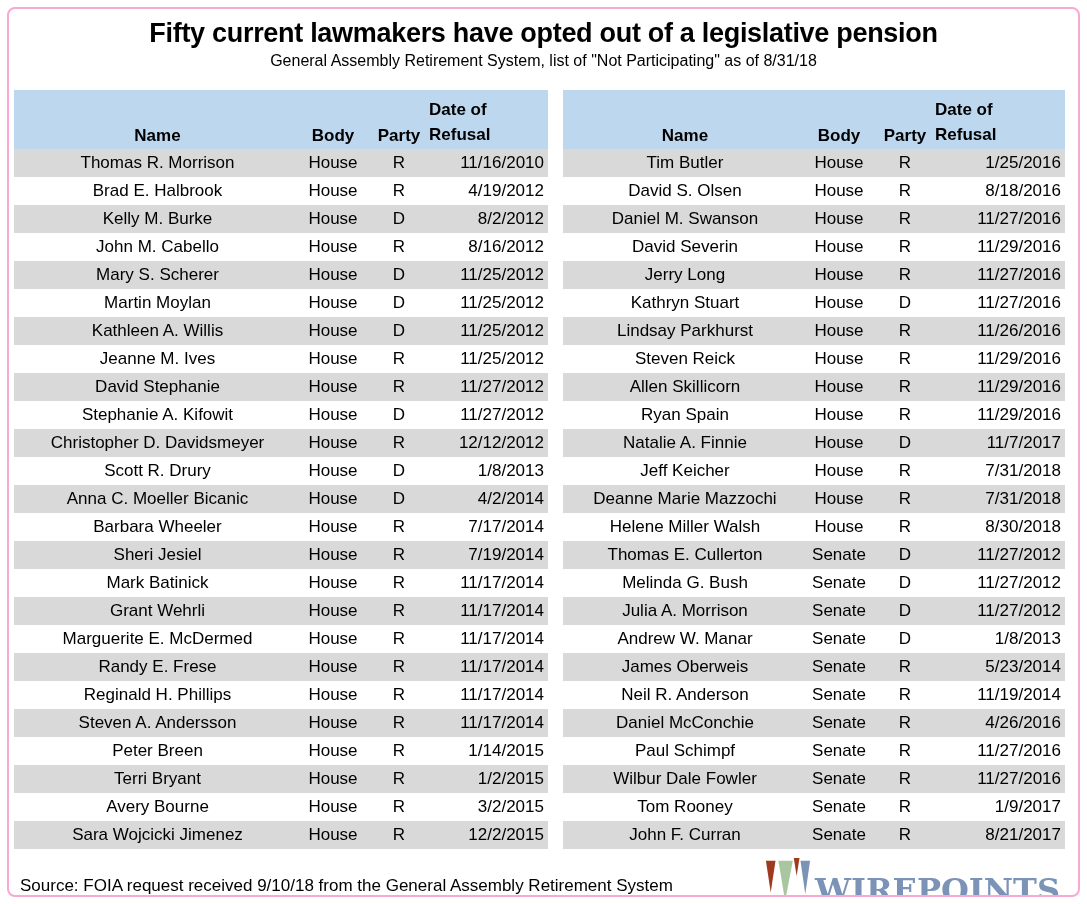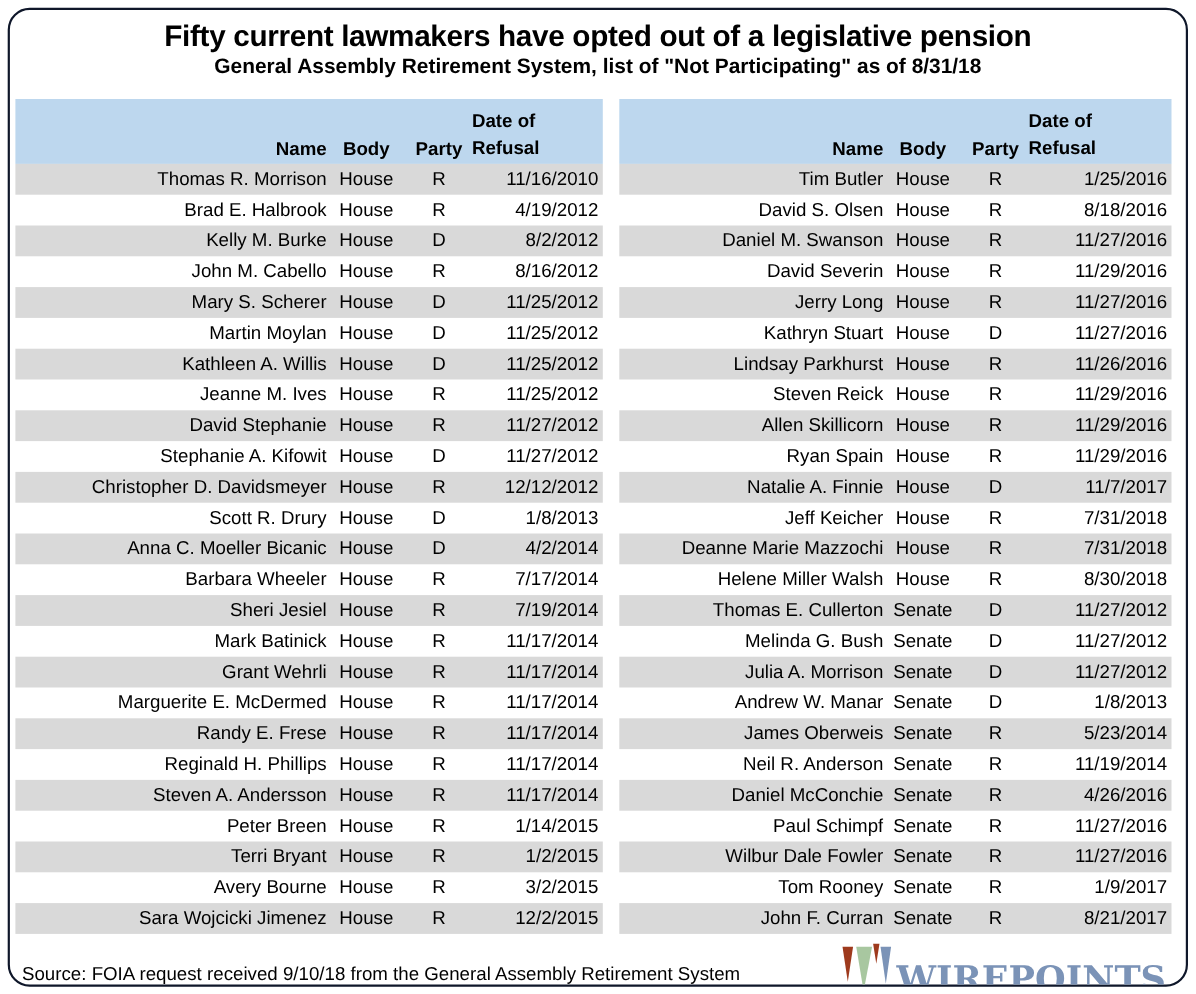--- a/index.html
+++ b/index.html
@@ -3,44 +3,44 @@
 <meta charset="utf-8">
 <style>
   html,body { margin:0; padding:0; }
   body {
     width:1087px; height:904px; background:#ffffff; position:relative;
     font-family:"Liberation Sans", sans-serif; color:#000;
     -webkit-font-smoothing:antialiased;
   }
   .frame {
     position:absolute; left:7px; top:7px; right:7px; bottom:7px;
-    border:2px solid #0f172a; border-radius:20px; background:#fff;
+    border:2px solid #f9a8d4; border-radius:8px; background:#fff;
     box-sizing:border-box; overflow:hidden;
   }
   .hdr { text-align:center; padding-top:8px; height:64px; }
   .title { font-size:27px; font-weight:bold; line-height:32px; letter-spacing:-0.3px; }
-  .subtitle { font-size:19px; line-height:24px;font-weight:bold; }
+  .subtitle { font-size:16px; line-height:24px; }
 
   .tables { display:flex; gap:15px; padding-left:5px; margin-top:9px; }
   .tbl { font-size:17px; }
   .tbl-left  { width:534px; }
   .tbl-right { width:502px; }
 
   .thead {
     background:var(--header-bg, #BDD7EE);
     height:59px; display:flex; align-items:flex-end; font-weight:bold;
   }
   .thead .c { padding-bottom:3px; }
   .thead .date { text-align:left; line-height:25px; padding-right:0; padding-bottom:2px; }
 
   .row { display:flex; height:28px; line-height:28px; }
   .tbody .row:nth-child(odd) { background:var(--stripe, #D9D9D9); }
 
   .c { box-sizing:border-box; white-space:nowrap; overflow:hidden; }
-  .name  { text-align:right; padding-left:4px; }
+  .name  { text-align:center; padding-left:4px; }
   .body, .party { text-align:center; }
   .date  { text-align:right; padding-right:4px; }
 
   .tbl-left  .name{width:283px} .tbl-left  .body{width:72px}
   .tbl-left  .party{width:60px} .tbl-left  .date{width:119px}
   .tbl-right .name{width:240px} .tbl-right .body{width:72px}
   .tbl-right .party{width:60px} .tbl-right .date{width:130px}
 
   .footer {
     height:54px; display:flex; justify-content:space-between; align-items:flex-end;

